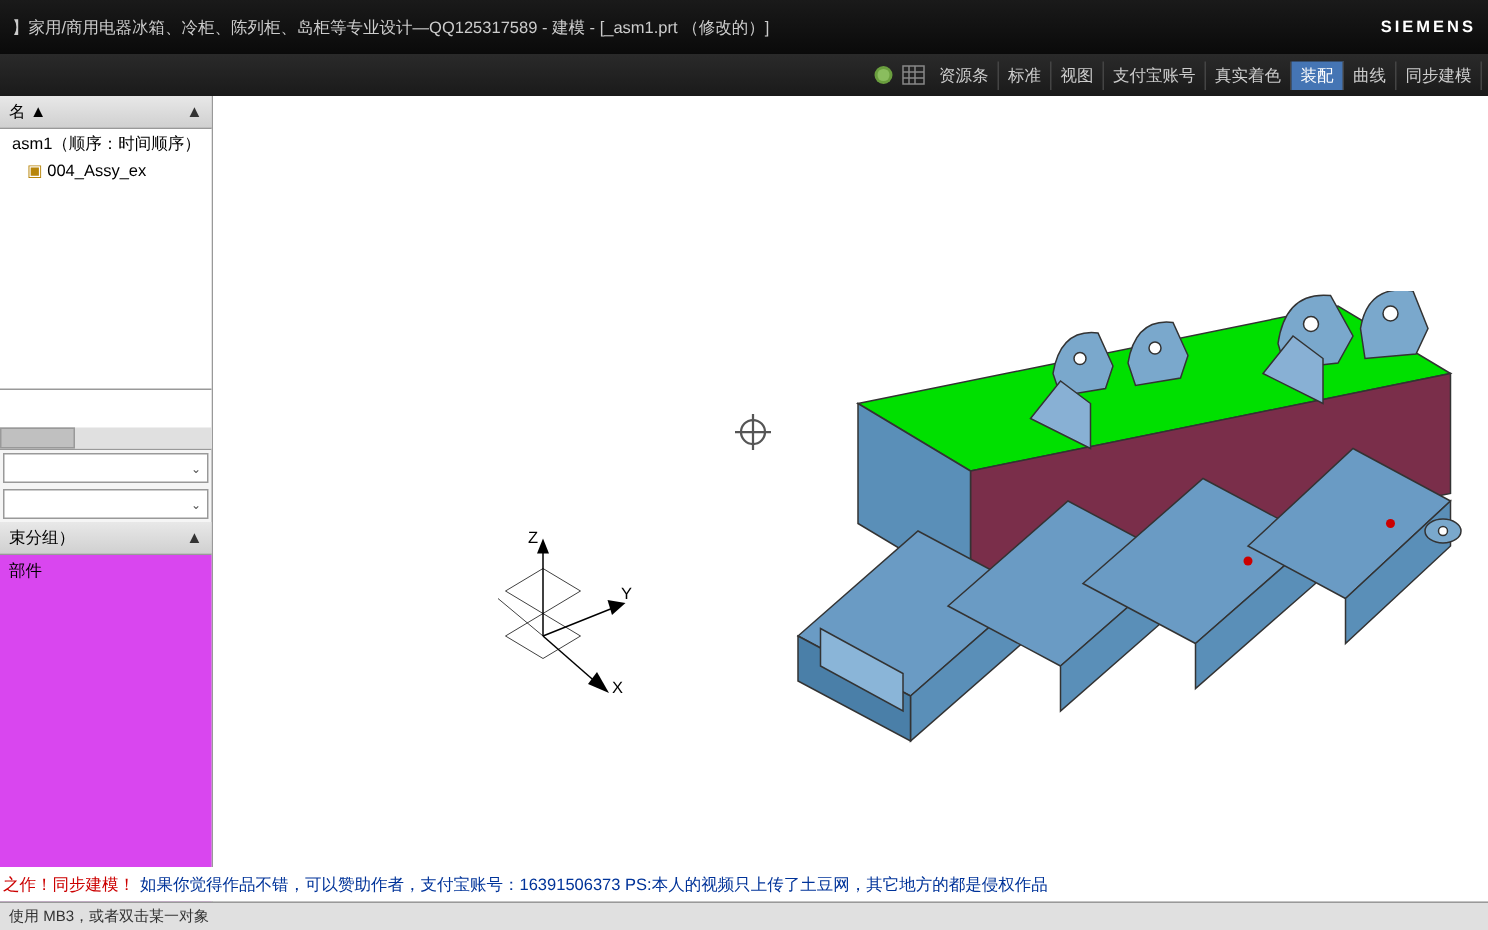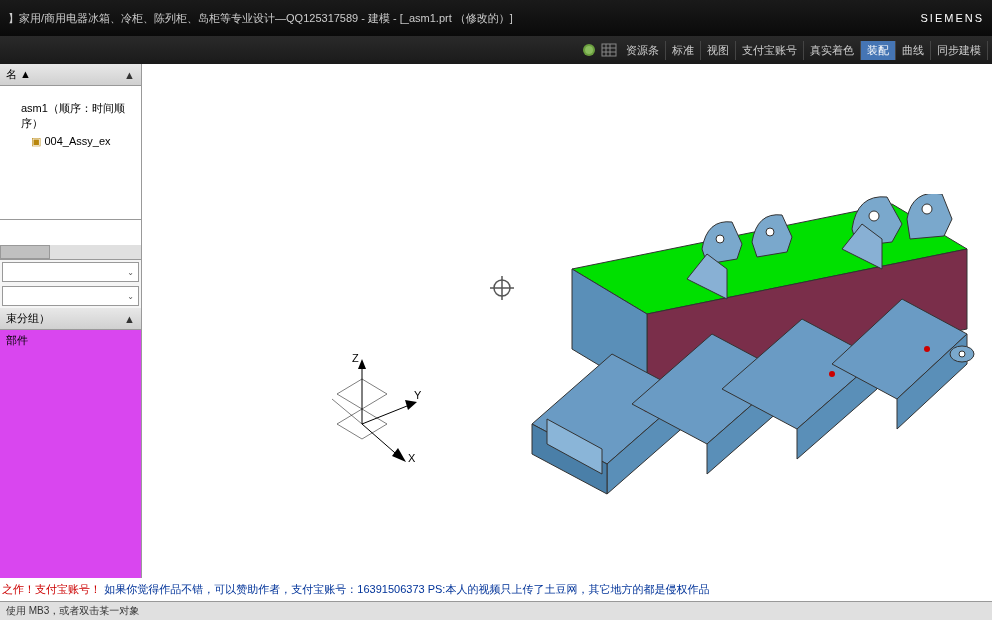--- a/index.html
+++ b/index.html
@@ -1,29 +1,29 @@
 <!DOCTYPE html>
 <html><head>
 <meta charset="utf-8">
 <style>
 *{margin:0;padding:0;box-sizing:border-box;font-family:"Microsoft YaHei",Arial,sans-serif;font-size:11px}
 body{width:992px;height:620px;background:#fff;overflow:hidden;position:relative}
 .titlebar{height:36px;background:linear-gradient(#1a1a1a,#0a0a0a);color:#ccc;display:flex;align-items:center;padding:0 8px;justify-content:space-between}
 .titlebar .title{font-size:11px;white-space:nowrap;overflow:hidden}
-.titlebar .brand{font-weight:normal;letter-spacing:2px;color:#fff}
+.titlebar .brand{font-weight:bold;letter-spacing:2px;color:#fff}
 .toolbar{height:28px;background:linear-gradient(#2a2a2a,#1a1a1a);display:flex;align-items:center;justify-content:flex-end;padding:0 4px}
 .tool-item{color:#ccc;padding:2px 6px;cursor:pointer;font-size:11px;border-right:1px solid #444}
 .tool-item.active{background:#4575b4;color:#fff}
 .tool-icon{width:18px;height:16px;display:inline-block;margin-right:2px}
 .main{display:flex;height:560px}
 .sidebar{width:142px;background:#f5f5f5;border-right:1px solid #999;display:flex;flex-direction:column}
 .panel-header{background:linear-gradient(#e8e8e8,#d0d0d0);border-bottom:1px solid #999;padding:3px 6px;display:flex;align-items:center;justify-content:space-between}
 .panel-header span{font-size:11px}
 .tri{font-size:8px;color:#333}
-.tree{flex:0 0 auto;background:#fff;padding:13px;height:134px;overflow:auto;border-bottom:1px solid #999}
+.tree{flex:0 0 auto;background:#fff;padding:0;height:174px;overflow:auto;border-bottom:1px solid #999}
 .tree-item{padding:2px 0 2px 8px;font-size:11px;cursor:pointer}
 .tree-item.l2{padding-left:18px}
 .scroll-area{height:40px;background:#fff;border-bottom:1px solid #999;display:flex;align-items:flex-end}
 .scrollbar-h{height:14px;background:#e0e0e0;width:100%;position:relative}
 .scroll-thumb{position:absolute;left:0;top:0;height:100%;width:50px;background:#c0c0c0;border:1px solid #999}
 .dropdown{height:20px;background:#fff;border:1px solid #999;margin:2px;display:flex;align-items:center;justify-content:flex-end;padding:0 4px}
 .dropdown .chev{font-size:8px;color:#555}
 .panel2{flex:1;background:#d946ef}
 .panel2-item{padding:3px 6px;font-size:11px;cursor:pointer}
 .viewport{flex:1;background:#fff;position:relative}
@@ -162,17 +162,17 @@
       <polygon points="330,55 370,75 370,45 350,30" fill="#88b0d4" stroke="#333"></polygon>
 
       <ellipse cx="450" cy="160" rx="12" ry="8" fill="#7aa8cc" stroke="#333"></ellipse>
       <circle cx="450" cy="160" r="3" fill="#fff" stroke="#333"></circle>
     </svg>
   </div>
 </div>
 
 <div class="footer">
   <div class="footer-msg">
-    <span class="red">之作！支付宝账号！</span>
+    <span class="red">之作！同步建模！</span>
     <span>如果你觉得作品不错，可以赞助作者，支付宝账号：16391506373 PS:本人的视频只上传了土豆网，其它地方的都是侵权作品</span>
   </div>
   <div class="status-bar">使用 MB3，或者双击某一对象</div>
 </div>
 
 </body></html>

